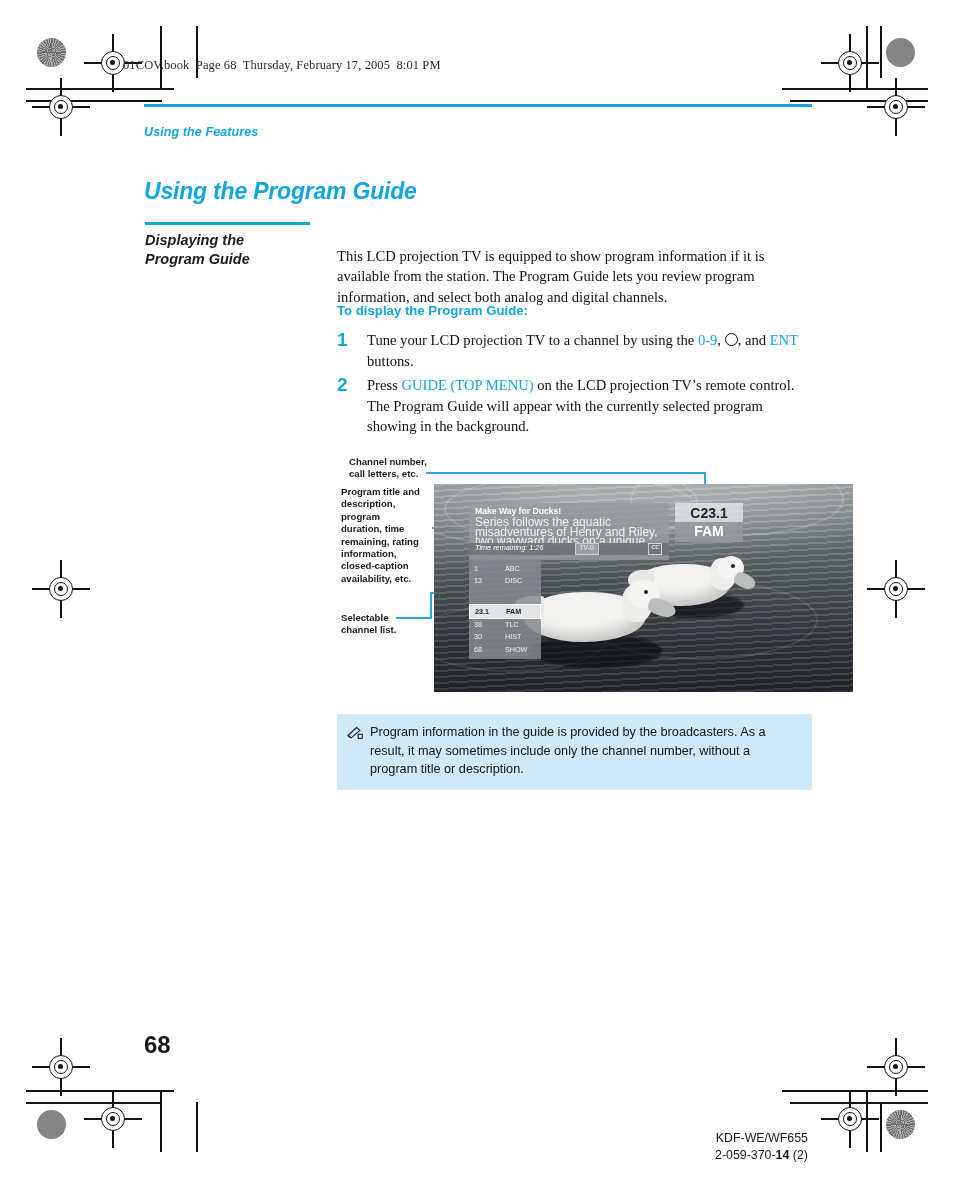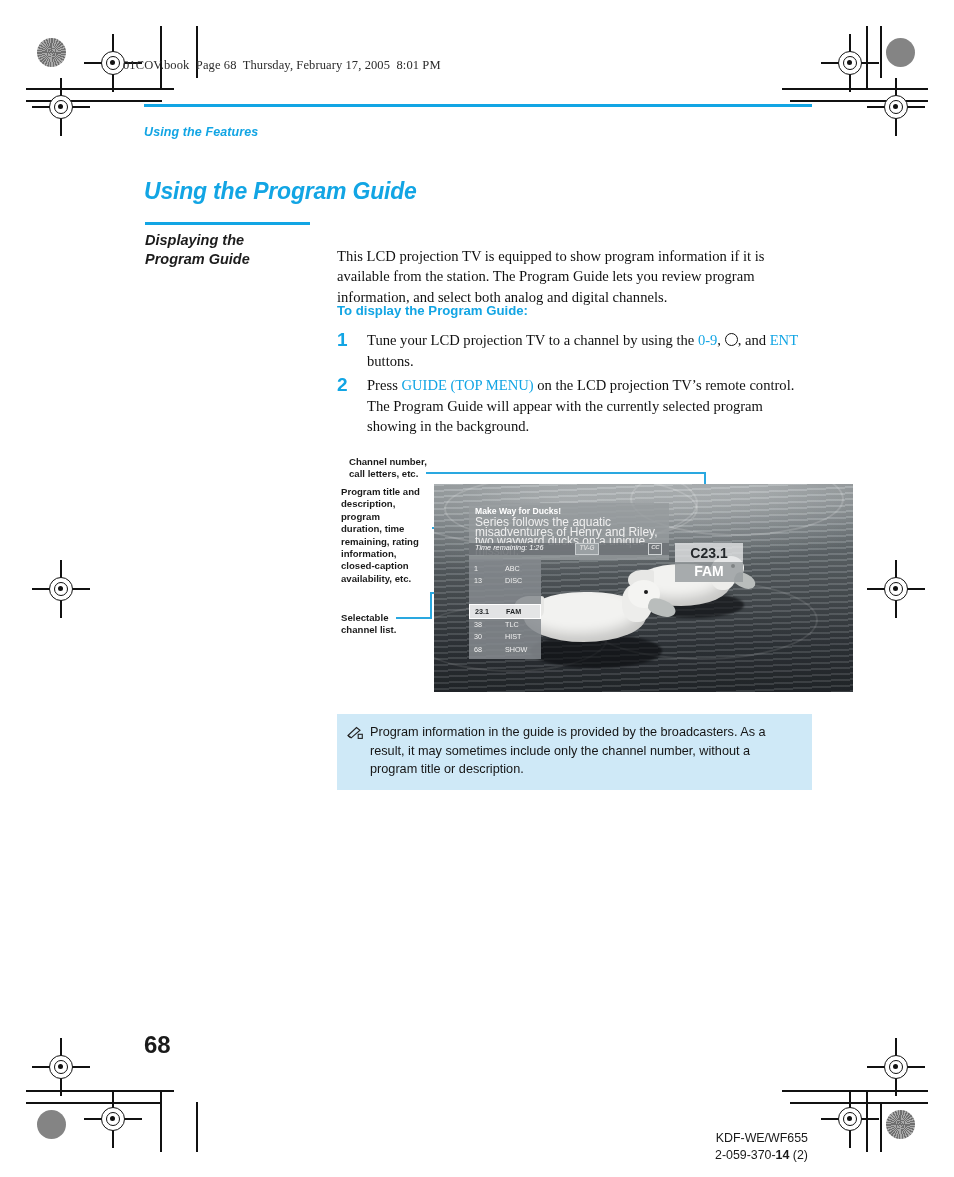--- a/index.html
+++ b/index.html
@@ -86,21 +86,21 @@
   .osd-desc{font-family:"Liberation Sans",sans-serif;font-size:12px;line-height:9.6px;
       color:#efefef;padding:0 6px 4px;}
   .osd-bar{position:absolute;left:35px;top:59px;width:200px;height:12px;
       background:rgba(108,113,117,.88);display:flex;font-style:italic;}
   .osd-time{font-family:"Liberation Sans",sans-serif;font-size:7.3px;color:#fff;padding-left:6px;}
   .osd-rating{font-family:"Liberation Sans",sans-serif;font-weight:bold;font-size:6.4px;
       color:#d8d8d8;background:#9aa0a3;border:1px solid #c9cdcf;padding:0 3px;margin-left:32px;}
   .osd-cc{font-family:"Liberation Sans",sans-serif;font-weight:bold;font-size:6px;color:#e3e3e3;
       border:1px solid #cfd2d4;padding:0 2px;margin-left:auto;margin-right:7px;letter-spacing:-.5px;}
 
-  .osd-ch{position:absolute;left:241px;top:19px;width:68px;margin-top:40px;}
+  .osd-ch{position:absolute;left:241px;top:19px;width:68px;}
   .osd-ch-num{background:rgba(226,228,229,.80);font-family:"Liberation Sans",sans-serif;
       font-weight:bold;font-size:14px;color:#24282b;text-align:center;padding:2px 0 1px;}
   .osd-ch-call{background:rgba(150,155,158,.82);font-family:"Liberation Sans",sans-serif;
       font-weight:bold;font-size:14px;color:#fff;text-align:center;padding:1px 0 3px;}
 
   .osd-list{position:absolute;left:35px;top:75px;width:72px;background:rgba(134,139,143,.85);
       padding:3px 0 4px;}
   .osd-row{display:flex;font-family:"Liberation Sans",sans-serif;font-size:7.2px;
       color:#f0f0f0;padding:1.6px 0;}
   .osd-row .n{width:31px;padding-left:5px;}

